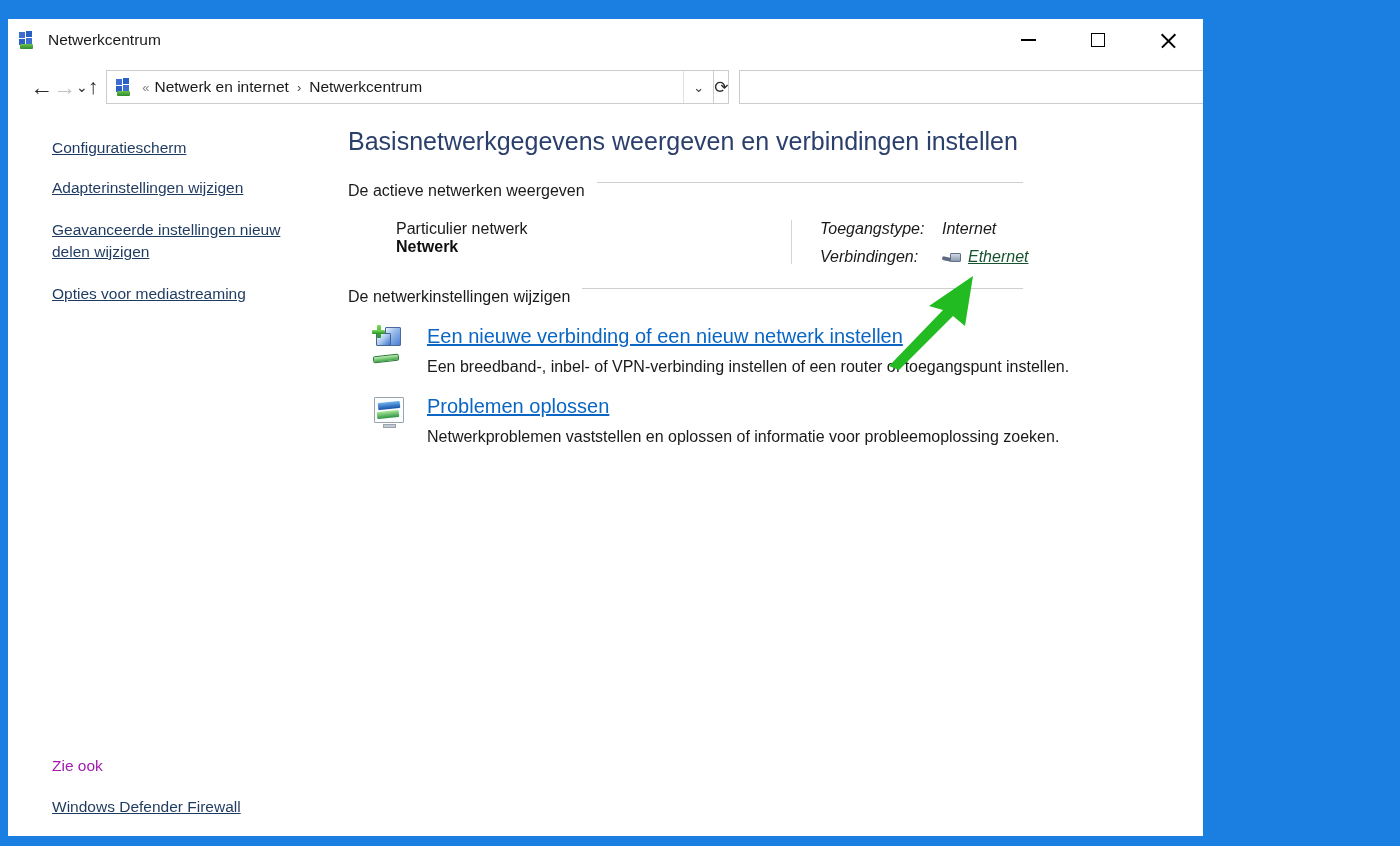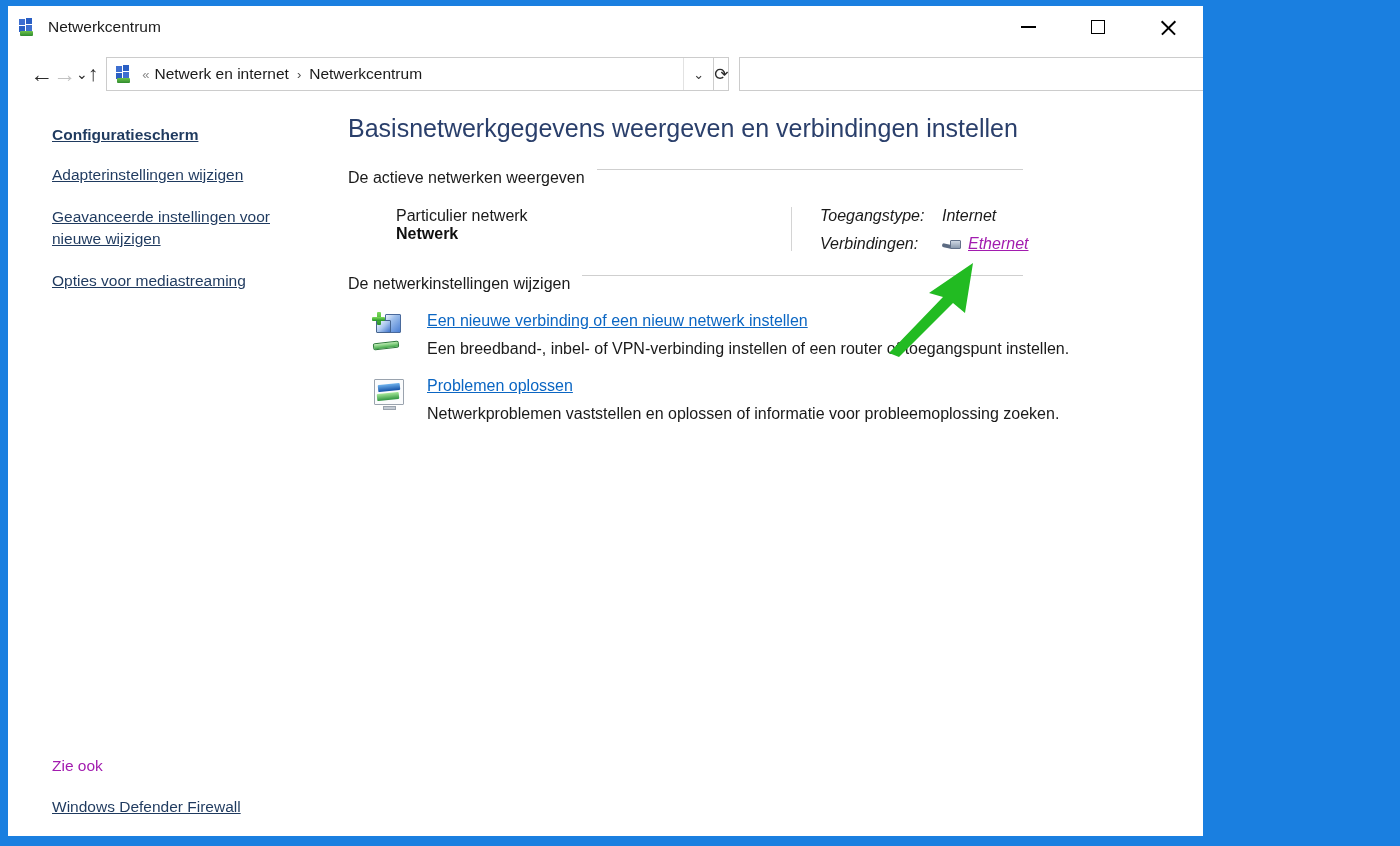--- a/index.html
+++ b/index.html
@@ -11,21 +11,21 @@
     font-family: "Liberation Sans", sans-serif;
     background: #1a7fe0;
   }
 
   
   #window-frame {
     position: absolute;
     left: 0; top: 0;
     width: 1211px; height: 846px;
     background: #1a7fe0;
-    padding: 6px 8px 10px 8px;
+    padding: 19px 8px 10px 8px;
   }
 
   #window-body {
     width: 100%;
     height: 100%;
     background: #ffffff;
     position: relative;
     overflow: hidden;
   }
 
@@ -224,21 +224,21 @@
   }
   .side-link {
     display: block;
     padding: 0 20px 0 44px;
     font-size: 15.5px;
     color: #1f3a5f;
     line-height: 1.42;
     margin-bottom: 20px;
     max-width: 300px;
   }
-  #sidebar-top { margin-bottom: 4px; font-weight: bold; }
+  #sidebar-top { margin-bottom: 4px; }
   #see-also {
     position: absolute;
     left: 0; bottom: 18px;
     width: 100%;
   }
   #see-also-label {
     padding: 0 20px 0 44px;
     font-size: 15.5px;
     color: #a21caf;
     margin-bottom: 21px;
@@ -316,21 +316,21 @@
     font-style: italic;
   }
   .an-row:last-child { margin-bottom: 0; }
   .an-label {
     width: 122px;
     flex: none;
     color: #1a1a1a;
   }
   .an-value { color: #1a1a1a; }
   .an-link {
-    color: #a21caf;
+    color: #14532d;
   }
 
   .eth-icon {
     width: 19px; height: 13px;
     flex: none;
     margin-right: 7px;
     position: relative;
     display: inline-block;
   }
   .eth-icon .plug {
@@ -359,21 +359,21 @@
   }
   .setting-icon {
     width: 40px; height: 40px;
     flex: none;
     margin-right: 16px;
     position: relative;
   }
   .setting-text { padding-top: 1px; }
   .setting-link {
     display: block;
-    font-size: 16px;
+    font-size: 20px;
     color: #0b66c3;
     margin-bottom: 10px;
   }
   .setting-desc {
     font-size: 16px;
     color: #1a1a1a;
   }
 
   
   .ic-newconn .mon-back {
@@ -533,21 +533,21 @@
         </svg>
       </div>
     </div>
 
     <div id="content-area">
 
       <div id="sidebar">
         <a class="side-link" id="sidebar-top" href="#">Configuratiescherm</a>
         <div style="height:14px"></div>
         <a class="side-link" href="#">Adapterinstellingen wijzigen</a>
-        <a class="side-link" href="#">Geavanceerde instellingen voor nieuwe wijzigen</a>
+        <a class="side-link" href="#">Geavanceerde instellingen nieuw delen wijzigen</a>
         <a class="side-link" href="#">Opties voor mediastreaming</a>
 
         <div id="see-also">
           <div id="see-also-label">Zie ook</div>
           <a class="side-link" href="#">Windows Defender Firewall</a>
         </div>
       </div>
 
       <div id="main-panel">
 

